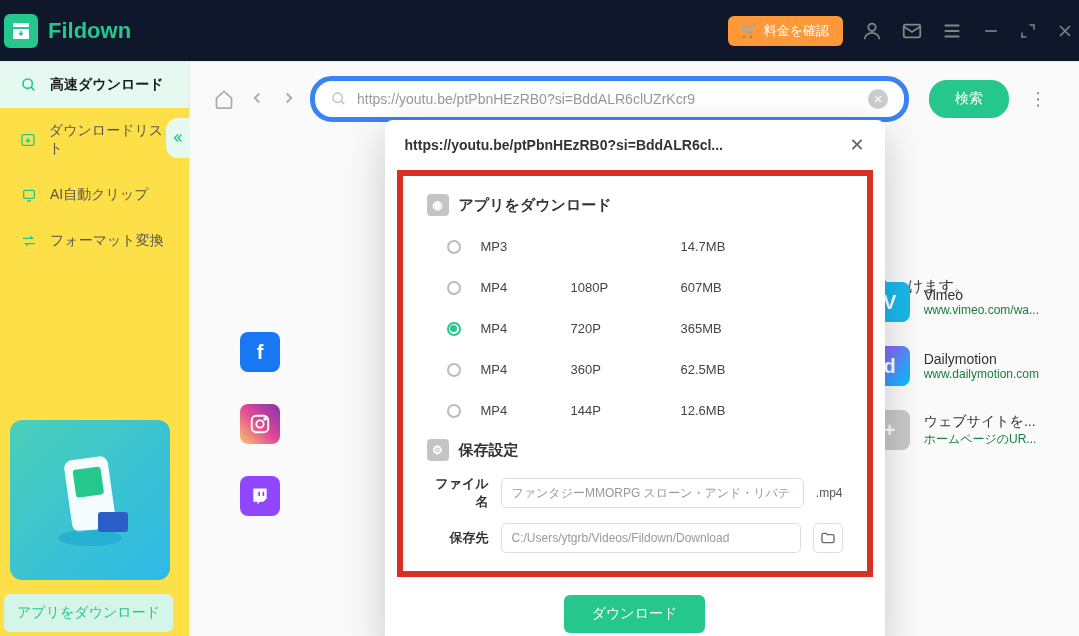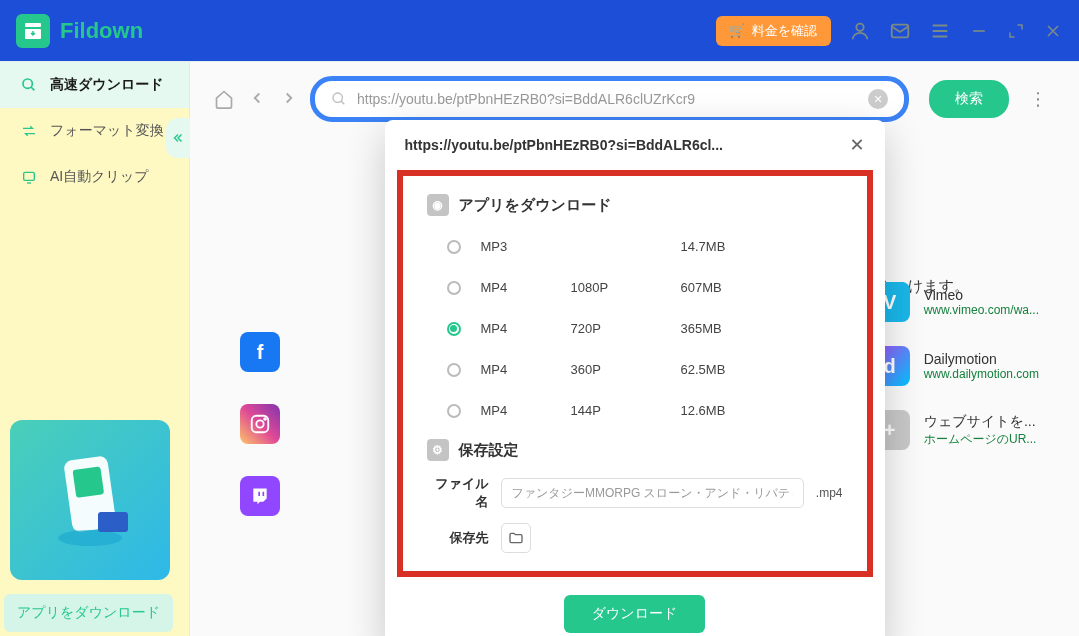--- a/index.html
+++ b/index.html
@@ -1,27 +1,27 @@
 <!DOCTYPE html>
 <html><head>
 <meta charset="utf-8">
 <style>
 * { margin: 0; padding: 0; box-sizing: border-box; font-family: -apple-system, BlinkMacSystemFont, "Segoe UI", sans-serif; }
 body { background: #f5f5f5; width: 1079px; height: 636px; overflow: hidden; position: relative; }
 
-.titlebar { height: 62px; background: #1d4ed8; display: flex; align-items: center; padding: 0 16px; border-bottom: 1px solid #e0f0e8; }
+.titlebar { height: 62px; background: #0f172a; display: flex; align-items: center; padding: 0 4px; border-bottom: 1px solid #e0f0e8; }
 .logo { display: flex; align-items: center; gap: 10px; }
 .logo-icon { width: 34px; height: 34px; background: #25c78c; border-radius: 6px; display: flex; align-items: center; justify-content: center; }
 .logo-text { color: #25c78c; font-size: 22px; font-weight: 700; }
 .titlebar-right { margin-left: auto; display: flex; align-items: center; gap: 18px; }
 .fee-btn { background: #ff9838; color: #fff; border: none; padding: 6px 14px; border-radius: 6px; font-size: 13px; display: flex; align-items: center; gap: 6px; cursor: pointer; }
 .title-icon { color: #7a8a85; cursor: pointer; }
 
 .main { display: flex; height: calc(100% - 62px); }
-.sidebar { width: 190px; background: #fef9c3; border-right: 1px solid #e8e8e8; position: relative; display: flex; flex-direction: column; }
+.sidebar { width: 190px; background: #fde047; border-right: 1px solid #e8e8e8; position: relative; display: flex; flex-direction: column; }
 .side-item { display: flex; align-items: center; gap: 12px; padding: 14px 20px; font-size: 14px; color: #555; cursor: pointer; }
 .side-item.active { background: #e6f9f1; color: #1a1a1a; font-weight: 600; }
 .side-item .icon { color: #25c78c; width: 18px; height: 18px; display: flex; align-items: center; justify-content: center; }
 .collapse-btn { position: absolute; right: -1px; top: 56px; width: 24px; height: 40px; background: #e6f9f1; border-radius: 12px 0 0 12px; display: flex; align-items: center; justify-content: center; color: #25c78c; cursor: pointer; font-size: 13px; }
 .promo { margin-top: auto; padding: 10px; }
 .promo-img { width: 160px; height: 160px; background: linear-gradient(135deg, #4acfb8, #2eb8e8); border-radius: 12px; display: flex; align-items: center; justify-content: center; }
 .app-dl-btn { margin: 4px; padding: 10px; background: #d4f5e8; border: none; border-radius: 6px; color: #25c78c; font-size: 14px; cursor: pointer; width: calc(100% - 20px); }
 
 .content { flex: 1; background: #fafafa; padding: 14px 24px; overflow: hidden; position: relative; }
 .search-row { display: flex; align-items: center; gap: 12px; }
@@ -129,33 +129,42 @@
           <svg width="16" height="16" viewBox="0 0 24 24" fill="none" stroke="currentColor" stroke-width="2.5">
             <circle cx="10" cy="10" r="7"></circle>
             <path d="M15 15l5 5"></path>
           </svg>
         </span>
       <span>高速ダウンロード</span>
     </div>
     <div class="side-item">
       <span class="icon">
           <svg width="16" height="16" viewBox="0 0 24 24" fill="none" stroke="currentColor" stroke-width="2">
-            <path d="M3 8h14l-3-3M21 16H7l3 3"></path>
+            <rect x="3" y="4" width="18" height="16" rx="2"></rect>
+            <path d="M12 9v6M9 12l3 3 3-3"></path>
           </svg>
         </span>
-      <span>フォーマット変換</span>
+      <span>ダウンロードリスト</span>
     </div>
     <div class="side-item">
       <span class="icon">
           <svg width="16" height="16" viewBox="0 0 24 24" fill="none" stroke="currentColor" stroke-width="2">
             <rect x="4" y="5" width="16" height="12" rx="2"></rect>
             <path d="M9 21h6"></path>
           </svg>
         </span>
       <span>AI自動クリップ</span>
+    </div>
+    <div class="side-item">
+      <span class="icon">
+          <svg width="16" height="16" viewBox="0 0 24 24" fill="none" stroke="currentColor" stroke-width="2">
+            <path d="M3 8h14l-3-3M21 16H7l3 3"></path>
+          </svg>
+        </span>
+      <span>フォーマット変換</span>
     </div>
     <div class="collapse-btn">
       <svg width="14" height="14" viewBox="0 0 24 24" fill="none" stroke="currentColor" stroke-width="2.5">
           <path d="M15 6l-6 6 6 6M9 6l-6 6 6 6" transform="translate(3,0)"></path>
         </svg>
     </div>
     <div class="promo">
       <div class="promo-img">
         <svg width="100" height="100" viewBox="0 0 100 100">
             <rect x="28" y="8" width="44" height="72" rx="8" fill="#fff" opacity="0.95" transform="rotate(-8 50 44)"></rect>
@@ -305,20 +314,21 @@
               <span class="sic">⚙</span>
               <span>保存設定</span>
             </div>
             <div class="field-row">
               <span class="field-label">ファイル名</span>
               <input class="field-input" type="text" value="ファンタジーMMORPG スローン・アンド・リバティ 初見プ" style="">
               <span class="ext-label">.mp4</span>
             </div>
             <div class="field-row">
               <span class="field-label">保存先</span>
+              <input class="field-input" type="text" value="C:/Users/ytgrb/Videos/Fildown/Download" style="">
               <span class="folder-btn">
                   <svg width="16" height="16" viewBox="0 0 24 24" fill="none" stroke="currentColor" stroke-width="2">
                     <path d="M3 7a2 2 0 012-2h4l2 2h8a2 2 0 012 2v8a2 2 0 01-2 2H5a2 2 0 01-2-2V7z"></path>
                   </svg>
                 </span>
             </div>
           </div>
         </div>
         <div class="modal-footer">
           <button class="dl-btn">ダウンロード</button>

